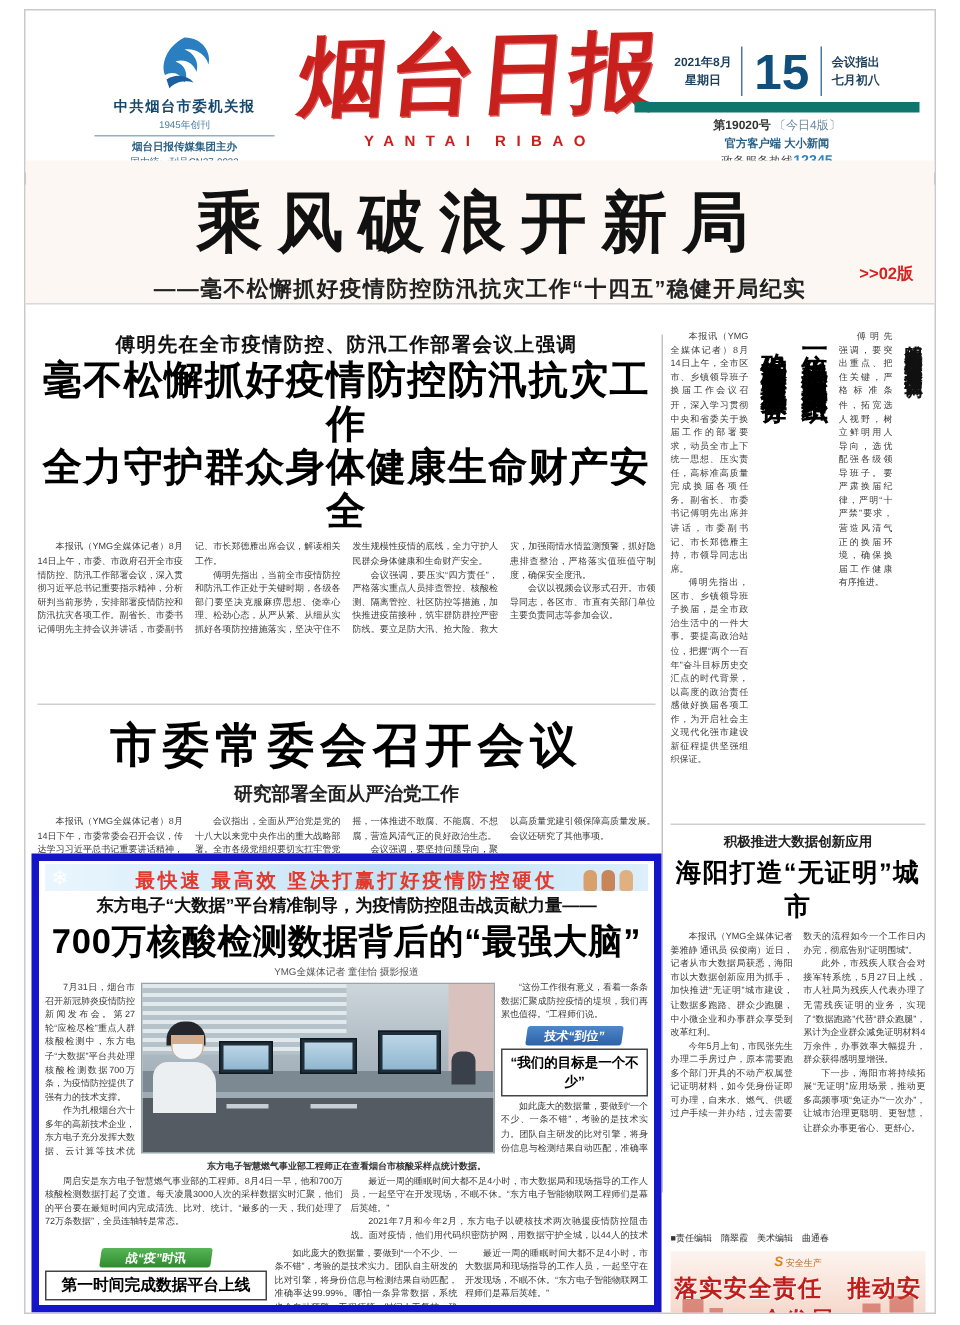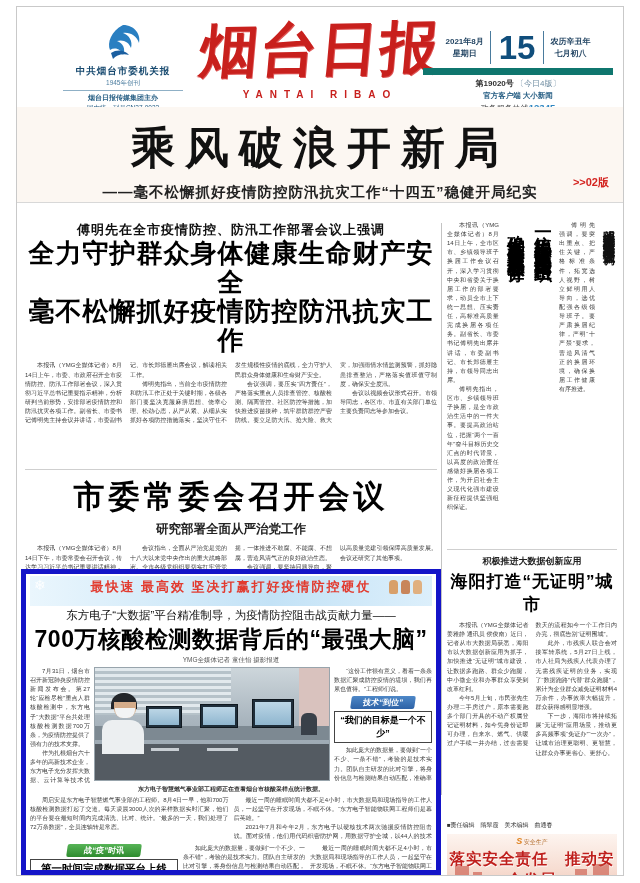--- a/index.html
+++ b/index.html
@@ -84,27 +84,27 @@
       background:linear-gradient(180deg,#fdf4ef 0%,#f7ddd2 60%,#f0c9bb 100%); }
   .safety .logo { text-align:center; font-size:6px; color:#b06a28; padding-top:2px; }
   .safety .logo .s { color:#e0821e; font-weight:900; font-size:9px; font-style:italic; }
   .safety .txt { text-align:center; font-size:15.5px; font-weight:900; color:#bf1f1c;
       letter-spacing:1px; text-shadow:0.5px 0.5px 0 #fff; margin-top:2px; }
   .safety .bld { position:absolute; bottom:10px; background:#c24434; opacity:.55; }
 
   
   .feature { position:absolute; left:4px; top:562px; width:420px; height:306px;
       border:5px solid #1414c8; background:#fff; padding:2px 4px; overflow:hidden; }
-  .fbanner { position:relative; height:30px; background:linear-gradient(90deg,#eaf6fd,#c3e2f6 60%,#dceffb);
+  .fbanner { position:relative; height:18px; background:linear-gradient(90deg,#eaf6fd,#c3e2f6 60%,#dceffb);
       text-align:center; overflow:hidden; }
   .fbanner .txt { font-size:13px; font-weight:900; color:#e23a2e; letter-spacing:2px; line-height:22px; }
   .fbanner .flake { position:absolute; left:4px; top:1px; color:#ffffff; font-size:14px; opacity:.9; }
   .fbanner .fig { position:absolute; top:4px; width:9px; height:14px; border-radius:4px 4px 2px 2px; }
   .f1 { right:34px; background:#d8a06a; } .f2 { right:22px; background:#c8855a; } .f3 { right:10px; background:#e0b080; }
-  .fkicker { text-align:center; font-size:11.5px; font-weight:400; color:#111; margin-top:2px; }
+  .fkicker { text-align:center; font-size:11.5px; font-weight:700; color:#111; margin-top:2px; }
   .fhead { text-align:center; font-size:23px; font-weight:900; color:#000; letter-spacing:0.5px; margin-top:1px; white-space:nowrap; }
   .fby { text-align:center; font-size:6.5px; color:#555; margin:1px 0 2px; }
 
   .frow { display:flex; gap:4px; height:116px; overflow:hidden; }
   .frow .fc1 { width:60px; overflow:hidden; }
   .frow .fc3 { flex:1; overflow:hidden; }
   .photo { position:relative; width:236px; height:114px; background:linear-gradient(180deg,#cdd6db 0%,#aab6bf 45%,#8e9aa4 100%); overflow:hidden; border:1px solid #98a4ac; }
   .ph-blinds { position:absolute; left:0; top:0; width:58%; height:42%;
       background:repeating-linear-gradient(180deg,#e2e9ed 0 3px,#b6c2c9 3px 6px); }
   .ph-wall { position:absolute; right:0; top:0; width:13%; height:62%; background:#d9c2be; }
@@ -163,21 +163,21 @@
   </div>
 
   <div class="dateblock">
     <div class="daterow">
       <div class="small">
         <div>2021年8月</div>
         <div>星期日</div>
       </div>
       <div class="day">15</div>
       <div class="small">
-        <div>农历辛丑年</div>
+        <div>会议指出</div>
         <div>七月初八</div>
       </div>
     </div>
     <div class="issue">
       <span>第19020号</span>
       <span class="pages">〔今日4版〕</span>
     </div>
     <div class="client">官方客户端 大小新闻</div>
     <div class="hotline">
       <span>政务服务热线</span><b>12345</b>
@@ -191,22 +191,22 @@
 
   <div class="band">
     <div class="h1">乘风破浪开新局</div>
     <div class="h2">——毫不松懈抓好疫情防控防汛抗灾工作“十四五”稳健开局纪实</div>
     <div class="ref">&gt;&gt;02版</div>
   </div>
 
   <div class="leftcol">
     <div class="art1">
       <div class="kicker">傅明先在全市疫情防控、防汛工作部署会议上强调</div>
+      <div class="bighead">毫不松懈抓好疫情防控防汛抗灾工作</div>
       <div class="bighead">全力守护群众身体健康生命财产安全</div>
-      <div class="bighead">毫不松懈抓好疫情防控防汛抗灾工作</div>
       <div class="cols">
         <p class="body">本报讯（YMG全媒体记者）8月14日上午，市委、市政府召开全市疫情防控、防汛工作部署会议，深入贯彻习近平总书记重要指示精神，分析研判当前形势，安排部署疫情防控和防汛抗灾各项工作。副省长、市委书记傅明先主持会议并讲话，市委副书记、市长郑德雁出席会议，解读相关工作。</p>
         <p class="body">傅明先指出，当前全市疫情防控和防汛工作正处于关键时期，各级各部门要坚决克服麻痹思想、侥幸心理、松劲心态，从严从紧、从细从实抓好各项防控措施落实，坚决守住不发生规模性疫情的底线，全力守护人民群众身体健康和生命财产安全。</p>
         <p class="body">会议强调，要压实“四方责任”，严格落实重点人员排查管控、核酸检测、隔离管控、社区防控等措施，加快推进疫苗接种，筑牢群防群控严密防线。要立足防大汛、抢大险、救大灾，加强雨情水情监测预警，抓好隐患排查整治，严格落实值班值守制度，确保安全度汛。</p>
         <p class="body">会议以视频会议形式召开。市领导同志，各区市、市直有关部门单位主要负责同志等参加会议。</p>
       </div>
     </div>
 
     <div class="art2">
       <div class="bighead">市委常委会召开会议</div>

